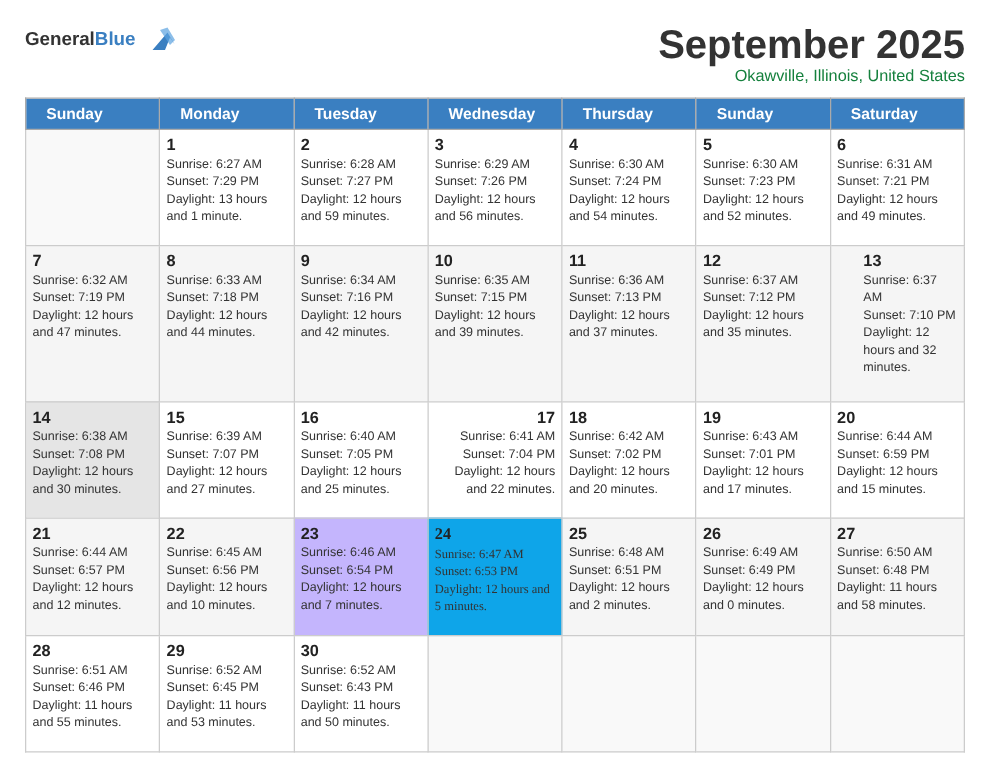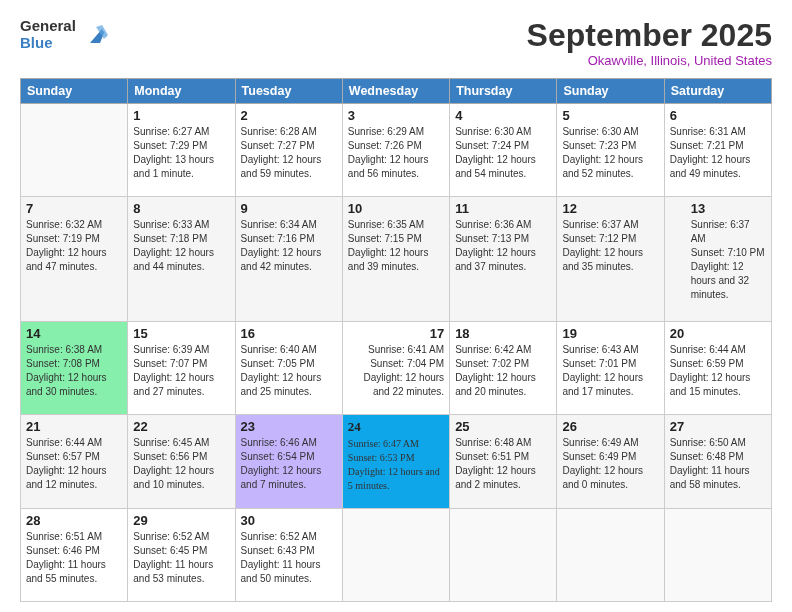--- a/index.html
+++ b/index.html
@@ -23,21 +23,21 @@
       align-items: flex-start;
       margin-bottom: 10px;
     }
     .logo {
       display: flex;
       align-items: center;
       gap: 2px;
     }
     .logo-text {
       display: flex;
-      flex-direction: column;
+      flex-direction: row;
       line-height: 1.1;
     }
     .logo-general {
       font-size: 15px;
       font-weight: bold;
       color: #333;
     }
     .logo-blue {
       font-size: 15px;
       font-weight: bold;
@@ -52,33 +52,33 @@
       text-align: right;
     }
     .month-title {
       font-size: 32px;
       font-weight: bold;
       color: #333;
       line-height: 1.1;
     }
     .location {
       font-size: 13px;
-      color: #a21caf;
+      color: #15803d;
     }
     .calendar {
       width: 100%;
       border-collapse: collapse;
       flex: 1;
     }
     .calendar th {
       background: #3a7fc1;
       color: #fff;
       font-size: 12.5px;
       font-weight: bold;
-      padding: 5px 6px;
+      padding: 5px 16px;
       text-align: left;
       border: 1px solid #aaa;
       margin-left: 44px;
     }
     .calendar td {
       border: 1px solid #ccc;
       vertical-align: top;
       padding: 4px 5px;
       width: calc(100% / 7);
       min-height: 75px;
@@ -190,21 +190,21 @@
           <td style="background-color: rgb(245, 245, 245); min-height: 80px;">
             <span class="day-number">12</span>
             <div class="day-info">Sunrise: 6:37 AM<br>Sunset: 7:12 PM<br>Daylight: 12 hours and 35 minutes.</div>
           </td>
           <td style="background-color: rgb(245, 245, 245); min-height: 80px; padding-left: 26px;">
             <span class="day-number">13</span>
             <div class="day-info">Sunrise: 6:37 AM<br>Sunset: 7:10 PM<br>Daylight: 12 hours and 32 minutes.</div>
           </td>
         </tr>
         <tr>
-          <td style="background-color: #86efac; min-height: 80px;">
+          <td style="background-color: #e5e5e5; min-height: 80px;">
             <span class="day-number">14</span>
             <div class="day-info">Sunrise: 6:38 AM<br>Sunset: 7:08 PM<br>Daylight: 12 hours and 30 minutes.</div>
           </td>
           <td style="background-color: rgb(255, 255, 255); min-height: 80px;">
             <span class="day-number">15</span>
             <div class="day-info">Sunrise: 6:39 AM<br>Sunset: 7:07 PM<br>Daylight: 12 hours and 27 minutes.</div>
           </td>
           <td style="background-color: rgb(255, 255, 255); min-height: 80px;">
             <span class="day-number">16</span>
             <div class="day-info">Sunrise: 6:40 AM<br>Sunset: 7:05 PM<br>Daylight: 12 hours and 25 minutes.</div>

